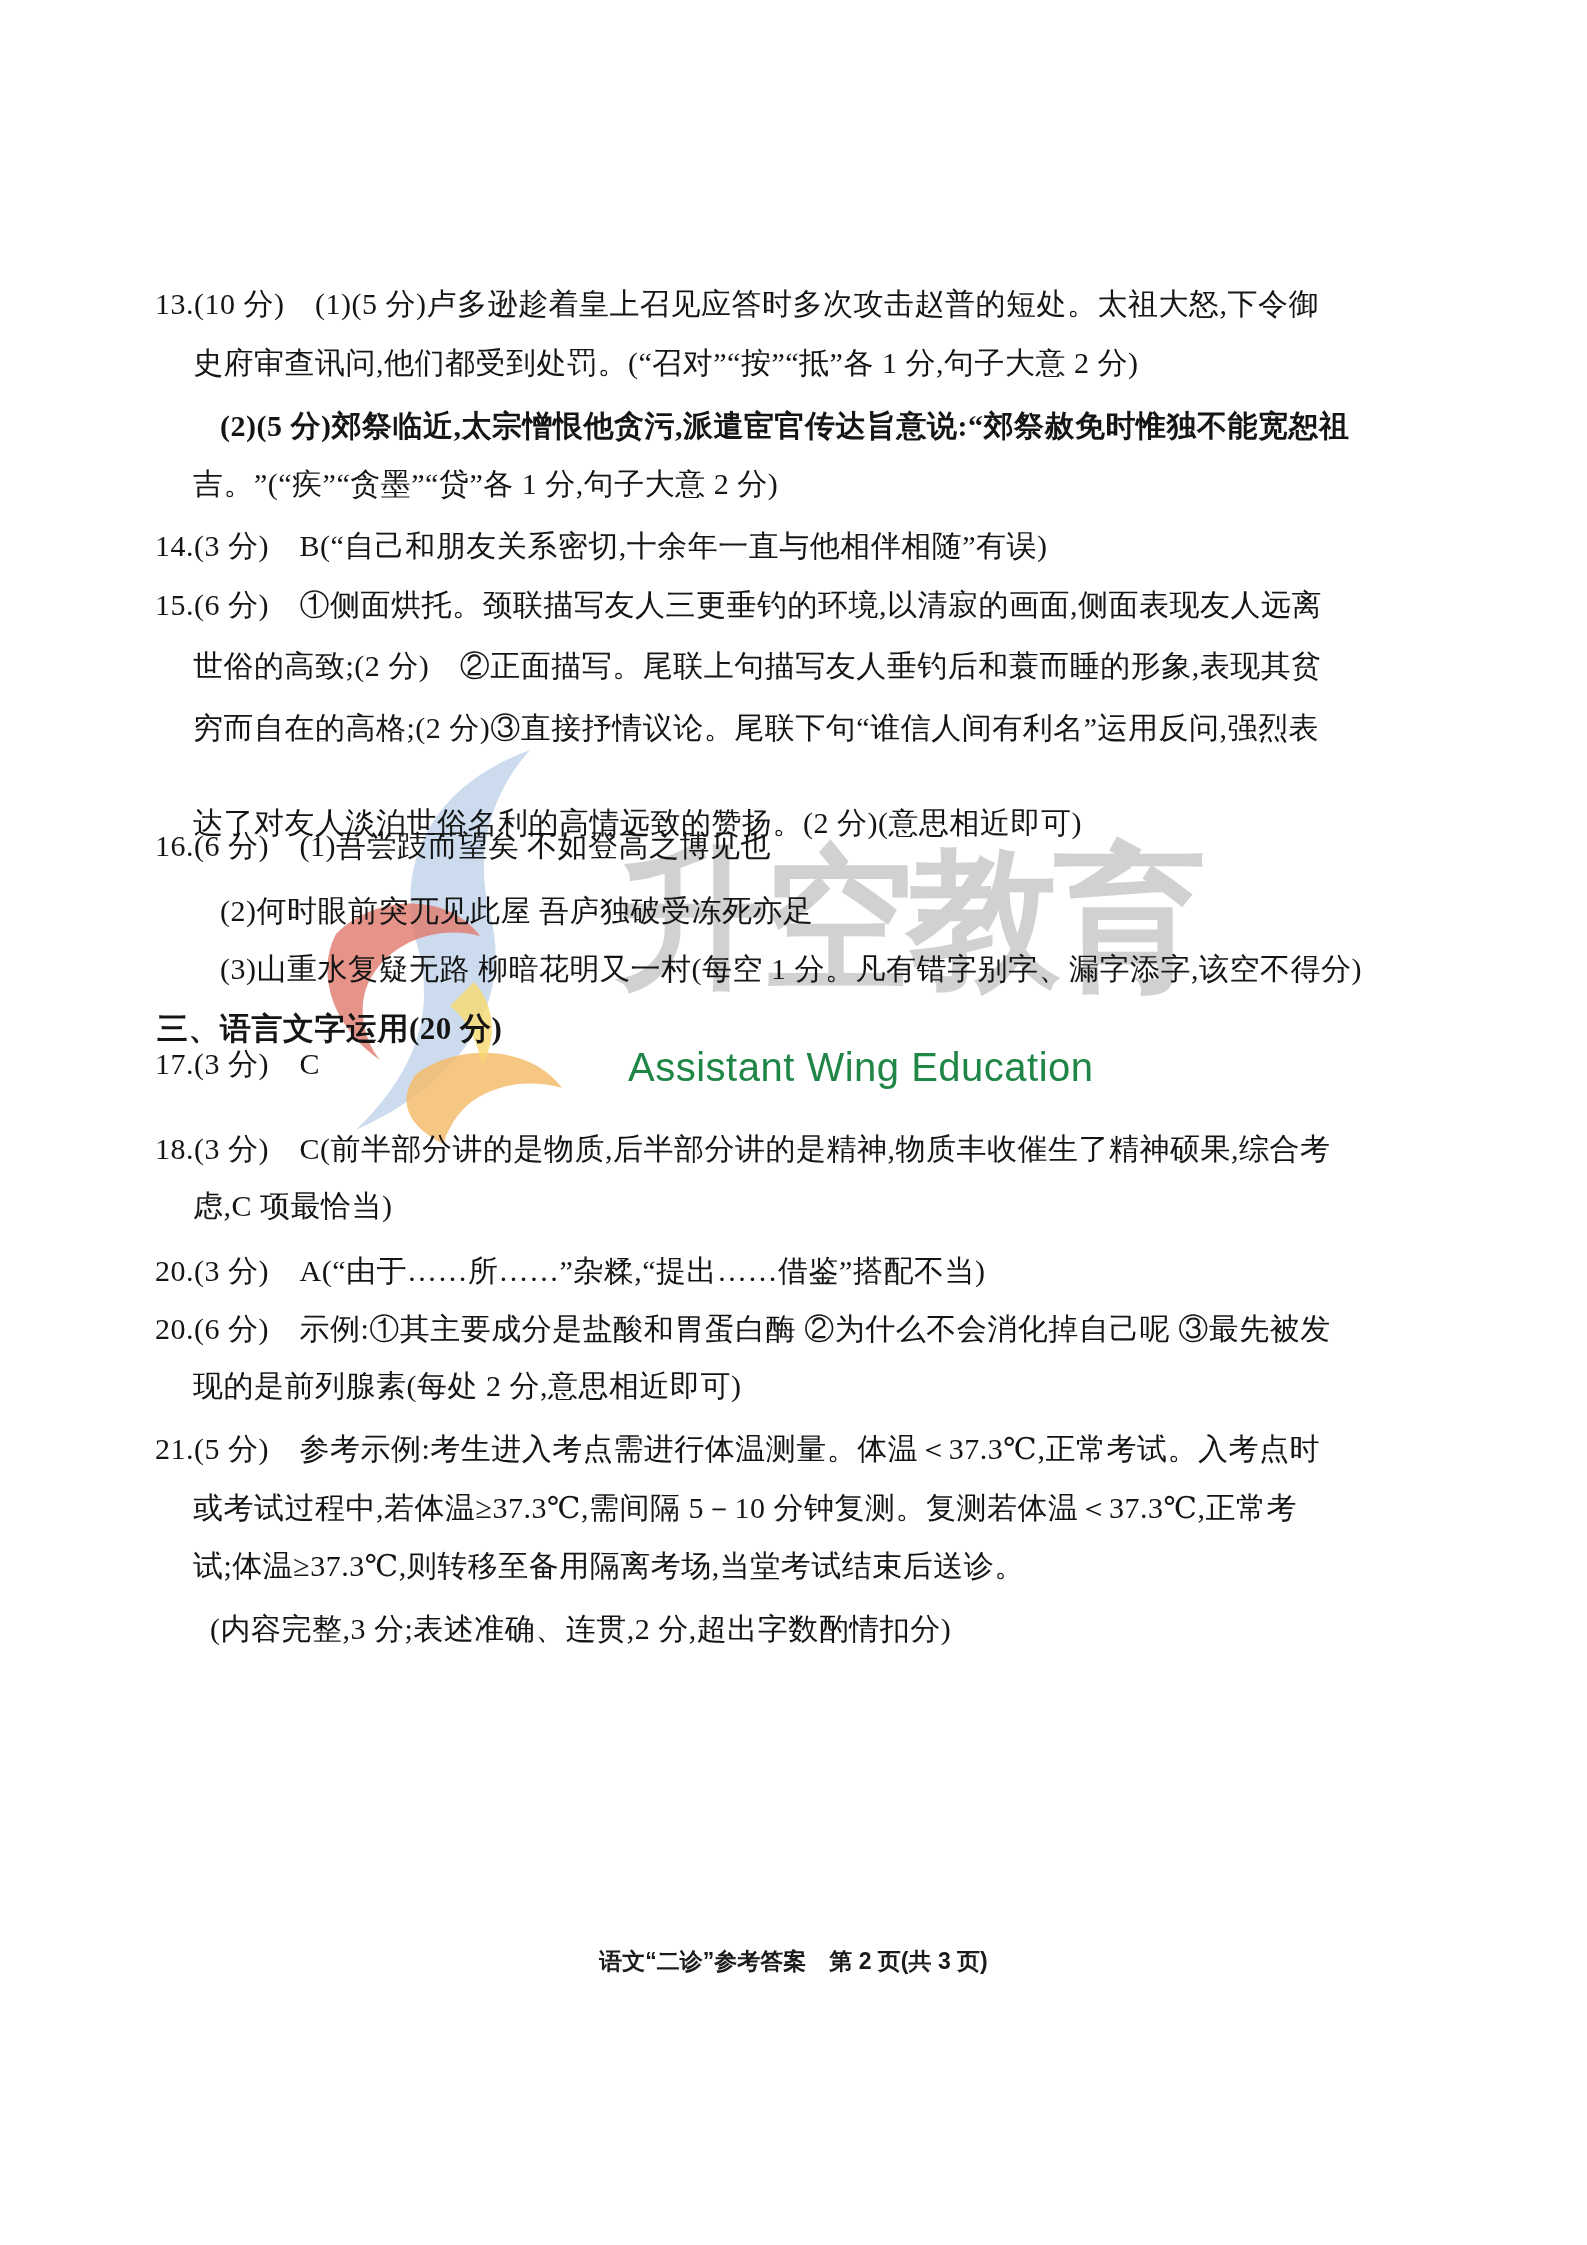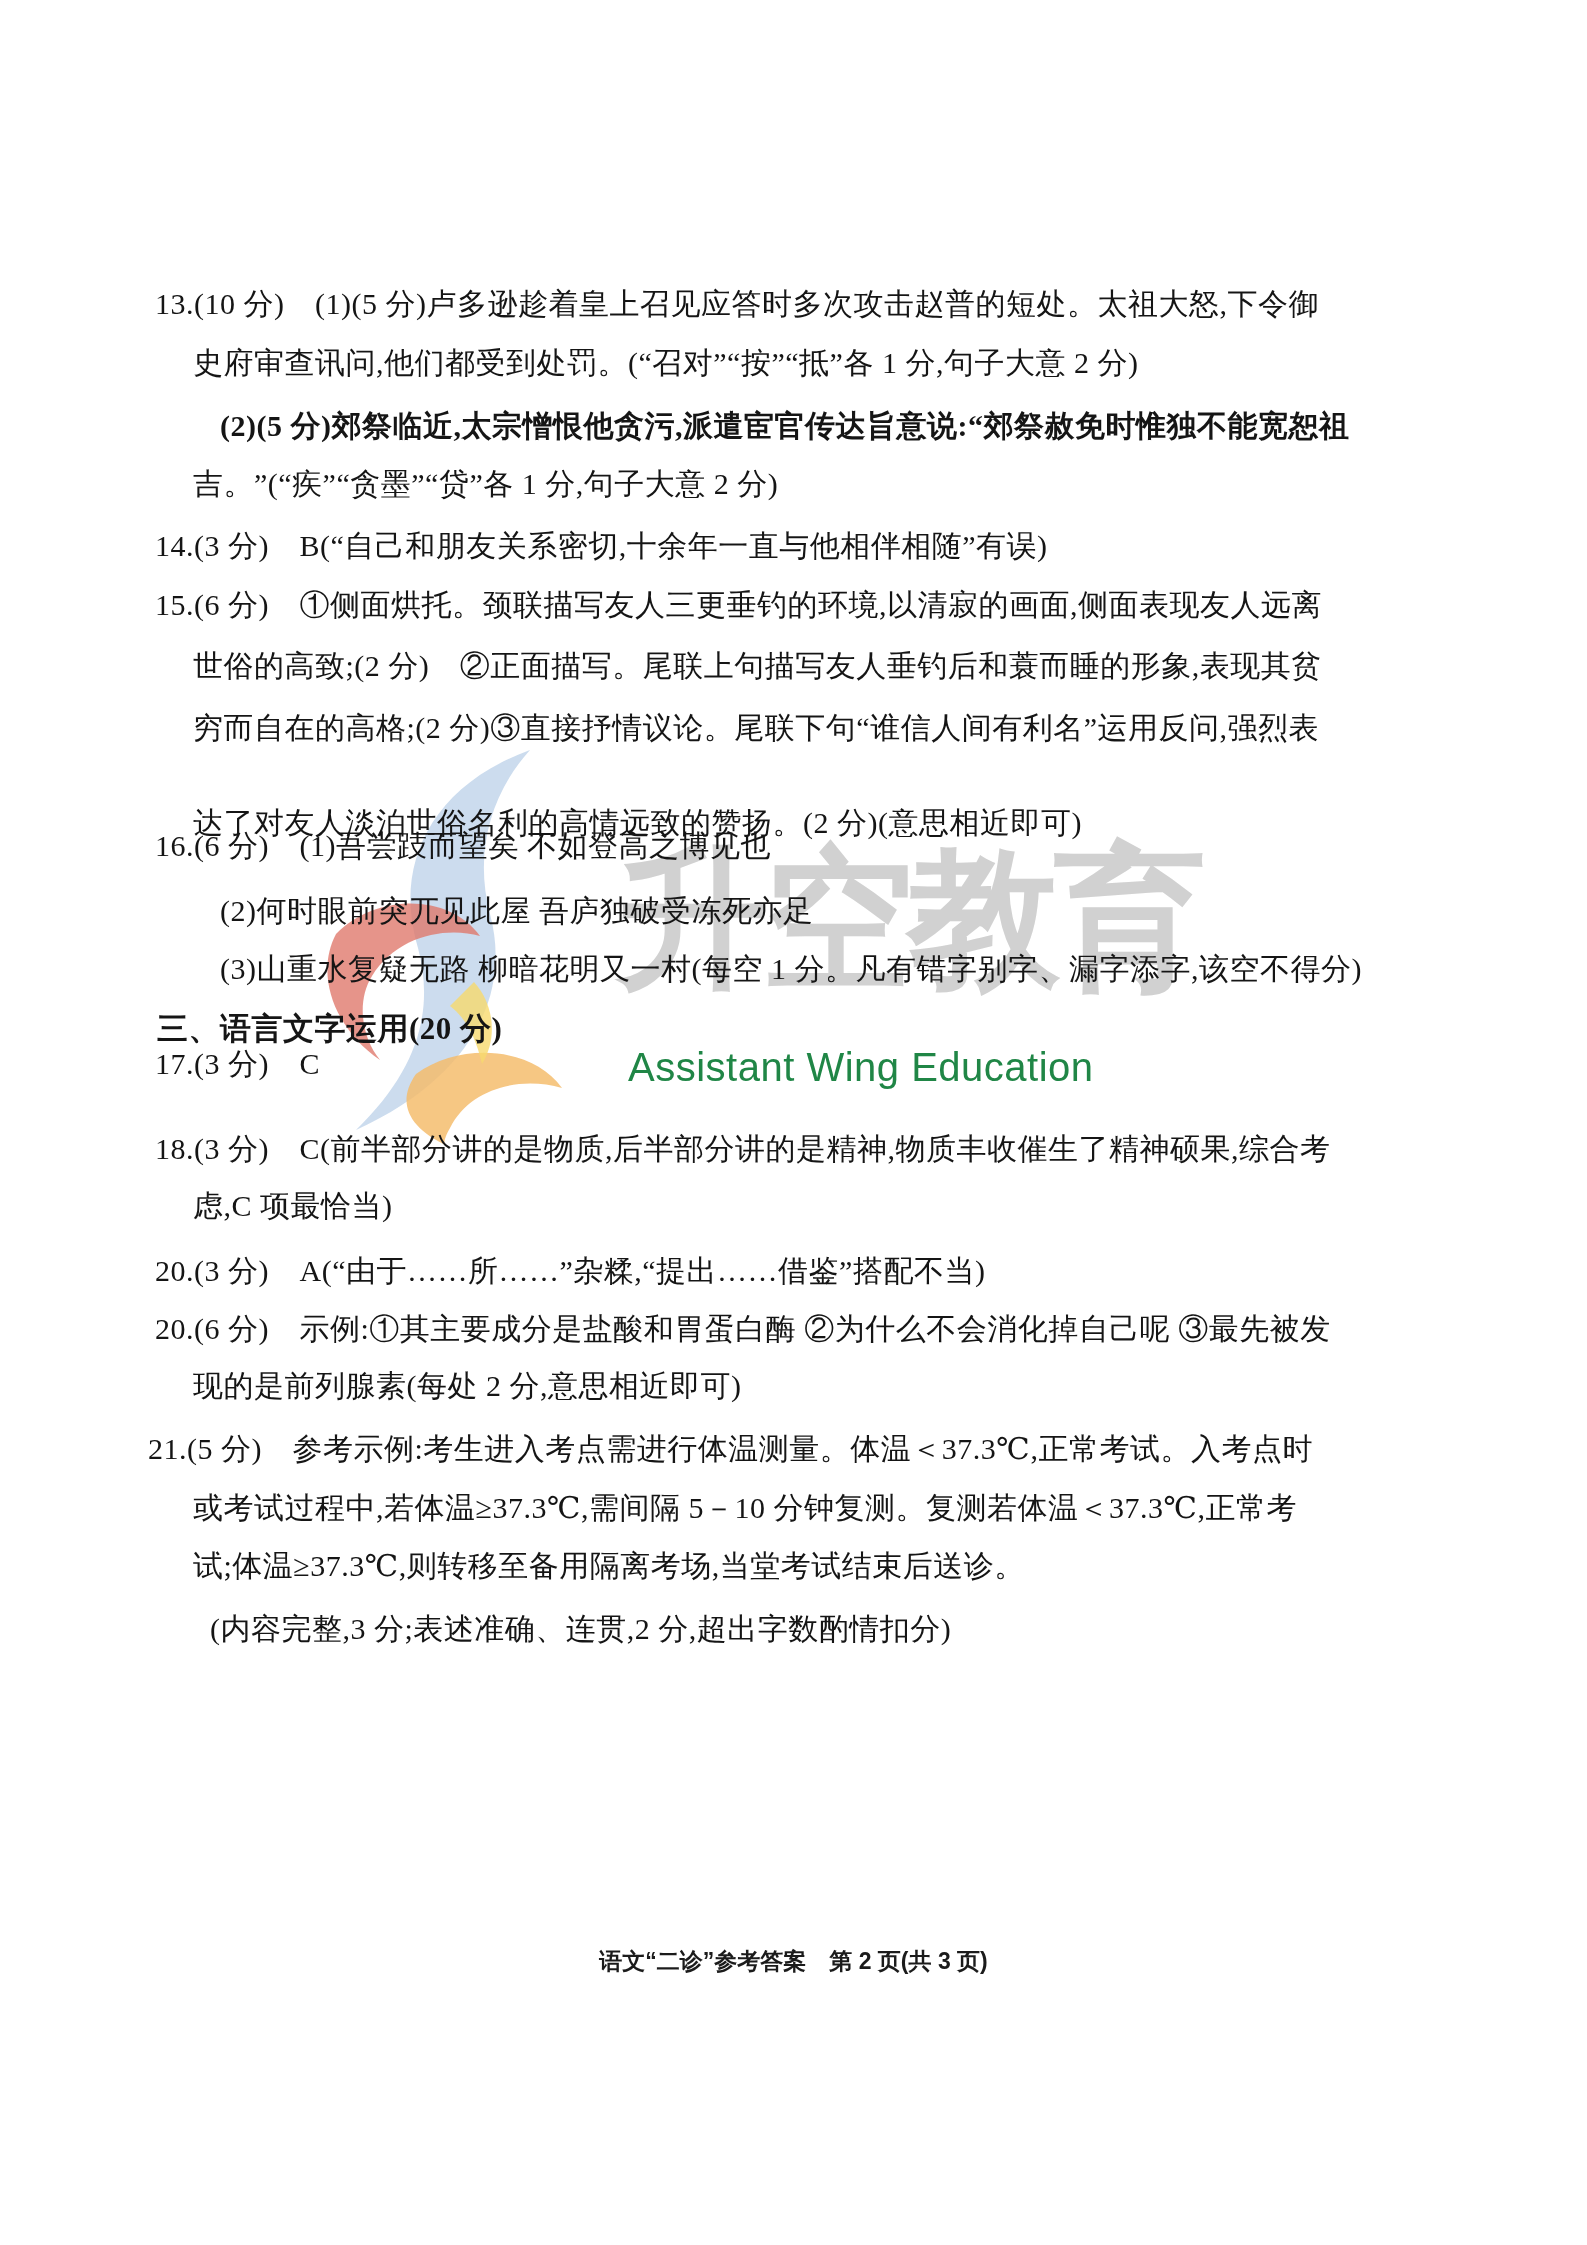--- a/index.html
+++ b/index.html
@@ -83,18 +83,18 @@
 <div class="ln" style="top:830px;left:155px;">16.(6 分)　(1)吾尝跂而望矣 不如登高之博见也</div>
 <div class="ln" style="top:895px;left:220px;">(2)何时眼前突兀见此屋 吾庐独破受冻死亦足</div>
 <div class="ln" style="top:953px;left:220px;">(3)山重水复疑无路 柳暗花明又一村(每空 1 分。凡有错字别字、漏字添字,该空不得分)</div>
 <div class="ln sec" style="top:1013px;left:157px;">三、语言文字运用(20 分)</div>
 <div class="ln" style="top:1048px;left:155px;">17.(3 分)　C</div>
 <div class="ln" style="top:1133px;left:155px;">18.(3 分)　C(前半部分讲的是物质,后半部分讲的是精神,物质丰收催生了精神硕果,综合考</div>
 <div class="ln" style="top:1190px;left:193px;">虑,C 项最恰当)</div>
 <div class="ln" style="top:1255px;left:155px;">20.(3 分)　A(“由于……所……”杂糅,“提出……借鉴”搭配不当)</div>
 <div class="ln" style="top:1313px;left:155px;">20.(6 分)　示例:①其主要成分是盐酸和胃蛋白酶 ②为什么不会消化掉自己呢 ③最先被发</div>
 <div class="ln" style="top:1370px;left:193px;">现的是前列腺素(每处 2 分,意思相近即可)</div>
-<div class="ln" style="top:1433px;left:148px;">21.(5 分)　参考示例:考生进入考点需进行体温测量。体温＜37.3℃,正常考试。入考点时</div>
+<div class="ln" style="top:1433px;left:155px;">21.(5 分)　参考示例:考生进入考点需进行体温测量。体温＜37.3℃,正常考试。入考点时</div>
 <div class="ln" style="top:1492px;left:193px;">或考试过程中,若体温≥37.3℃,需间隔 5－10 分钟复测。复测若体温＜37.3℃,正常考</div>
 <div class="ln" style="top:1550px;left:193px;">试;体温≥37.3℃,则转移至备用隔离考场,当堂考试结束后送诊。</div>
 <div class="ln" style="top:1613px;left:210px;">(内容完整,3 分;表述准确、连贯,2 分,超出字数酌情扣分)</div>
 
 <div class="footer">语文“二诊”参考答案　第 2 页(共 3 页)</div>
 
 </body></html>

